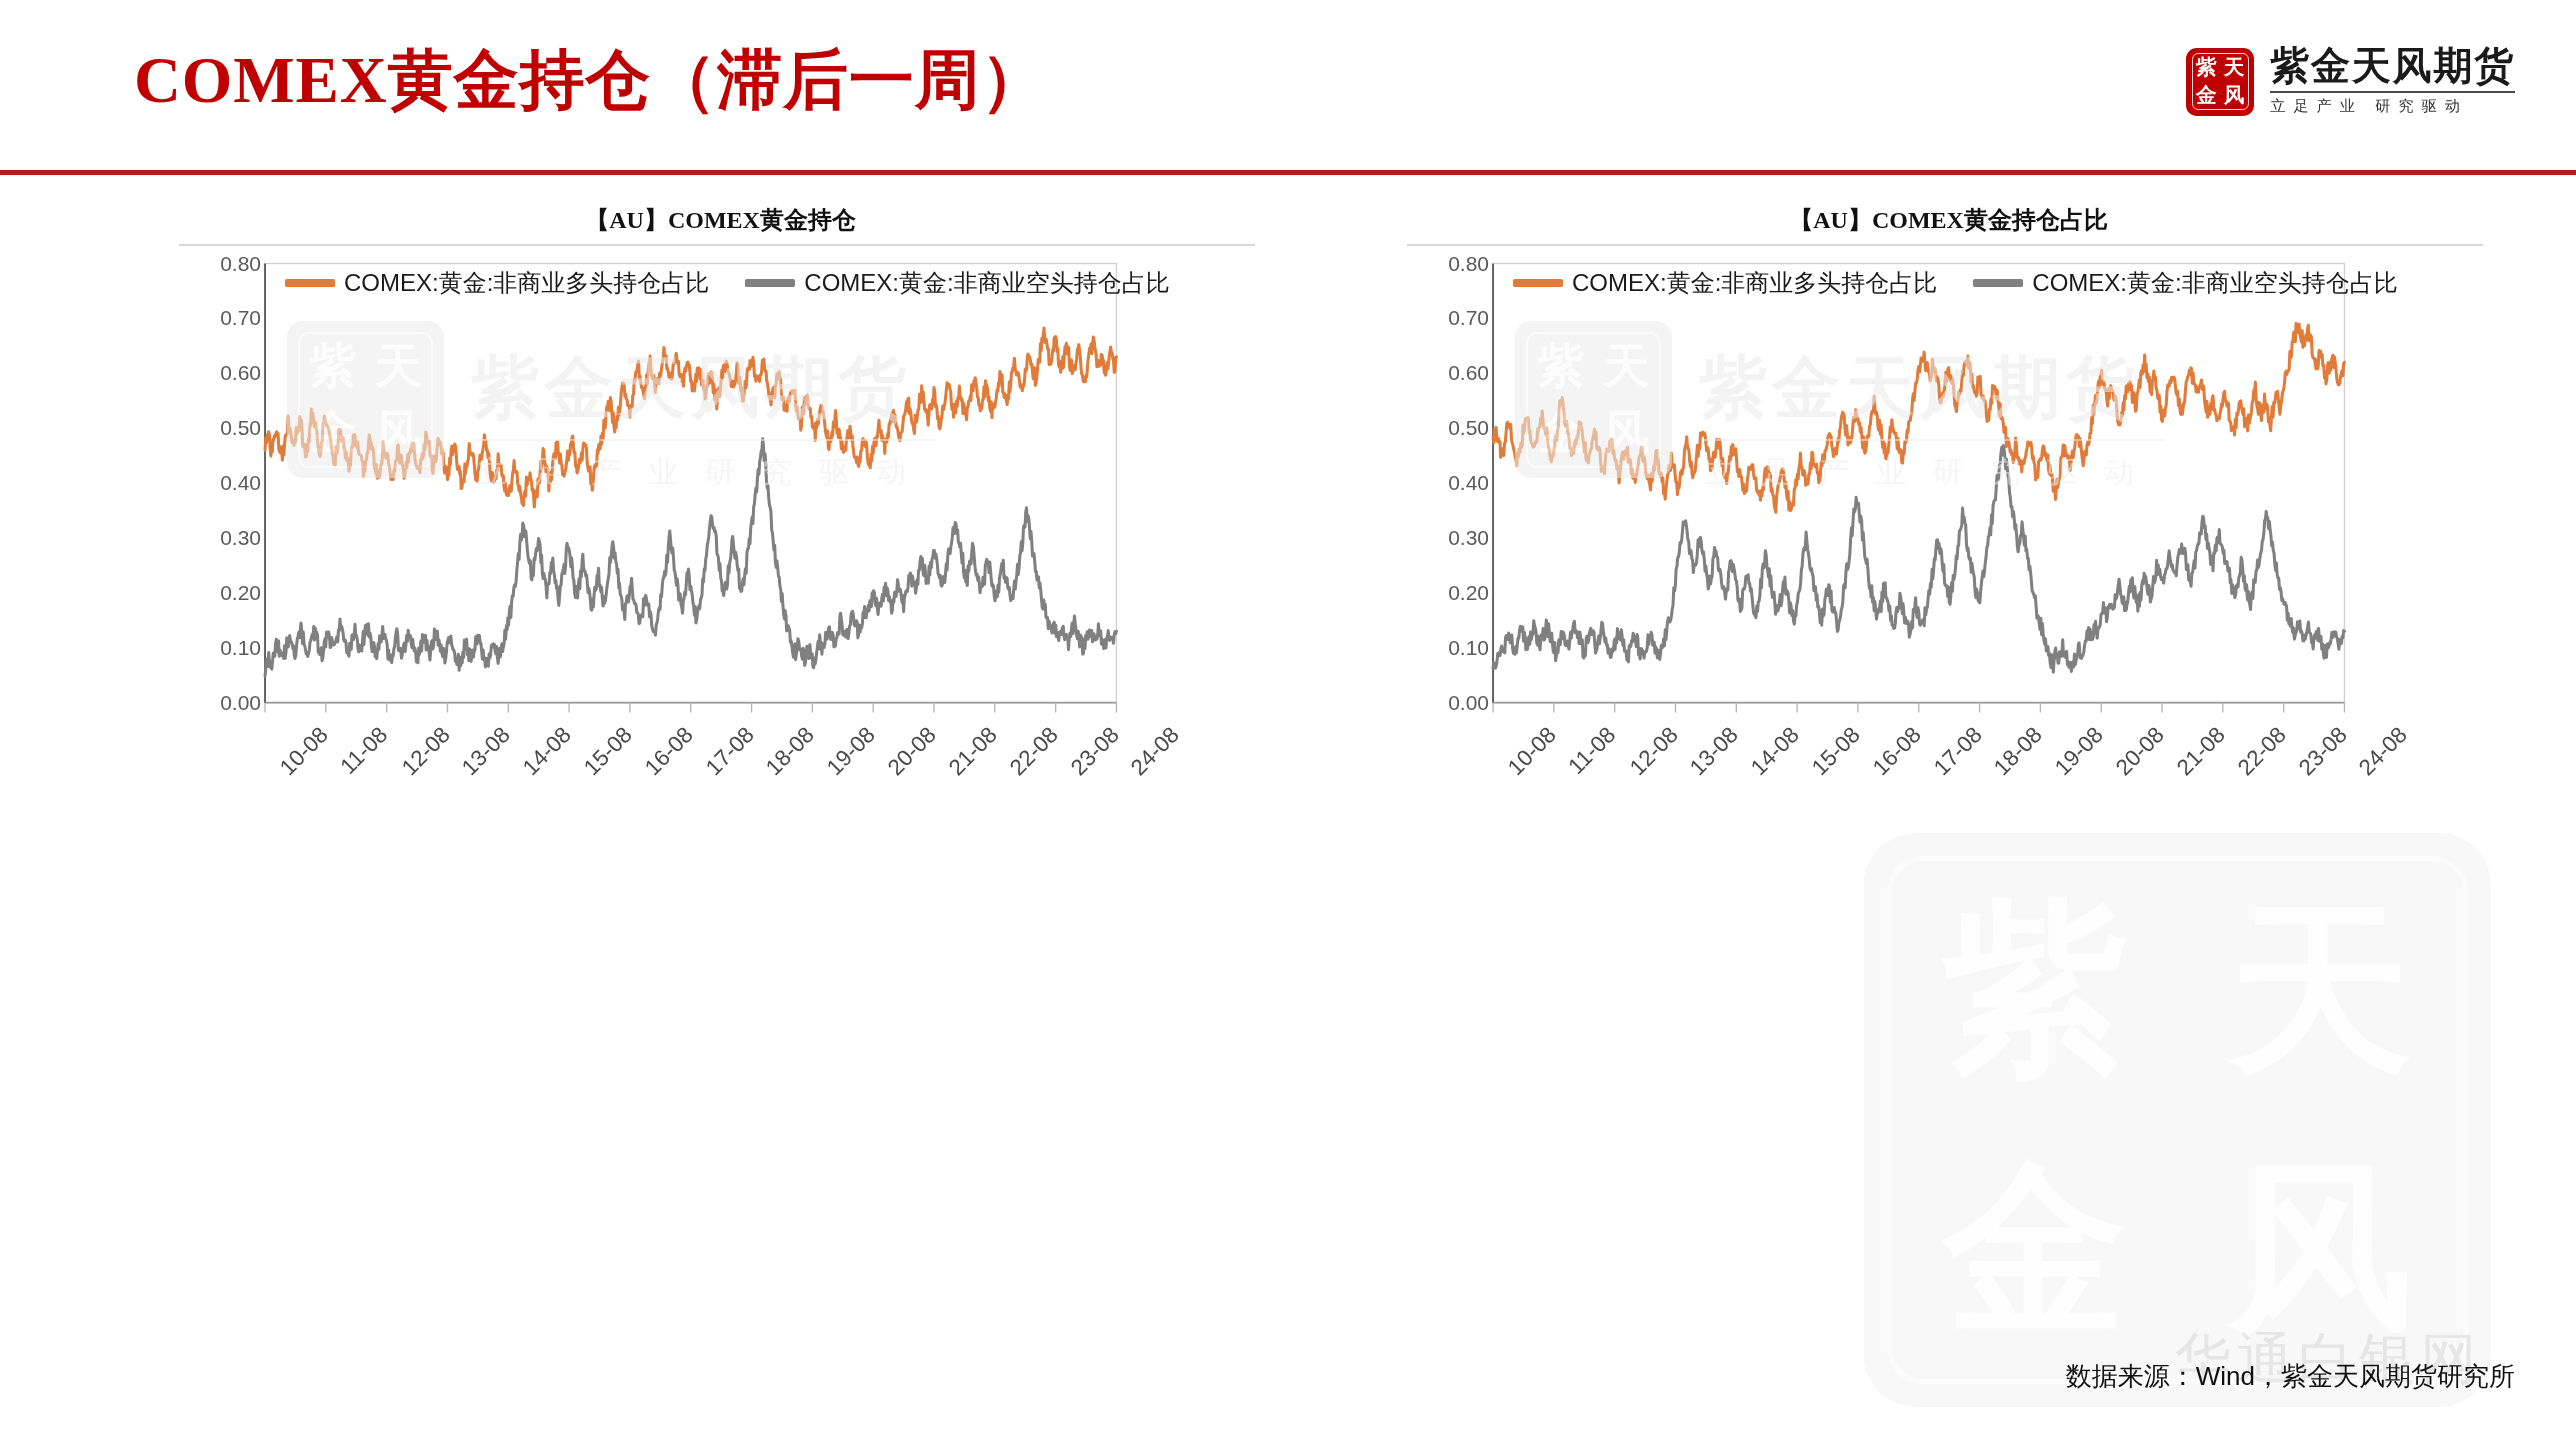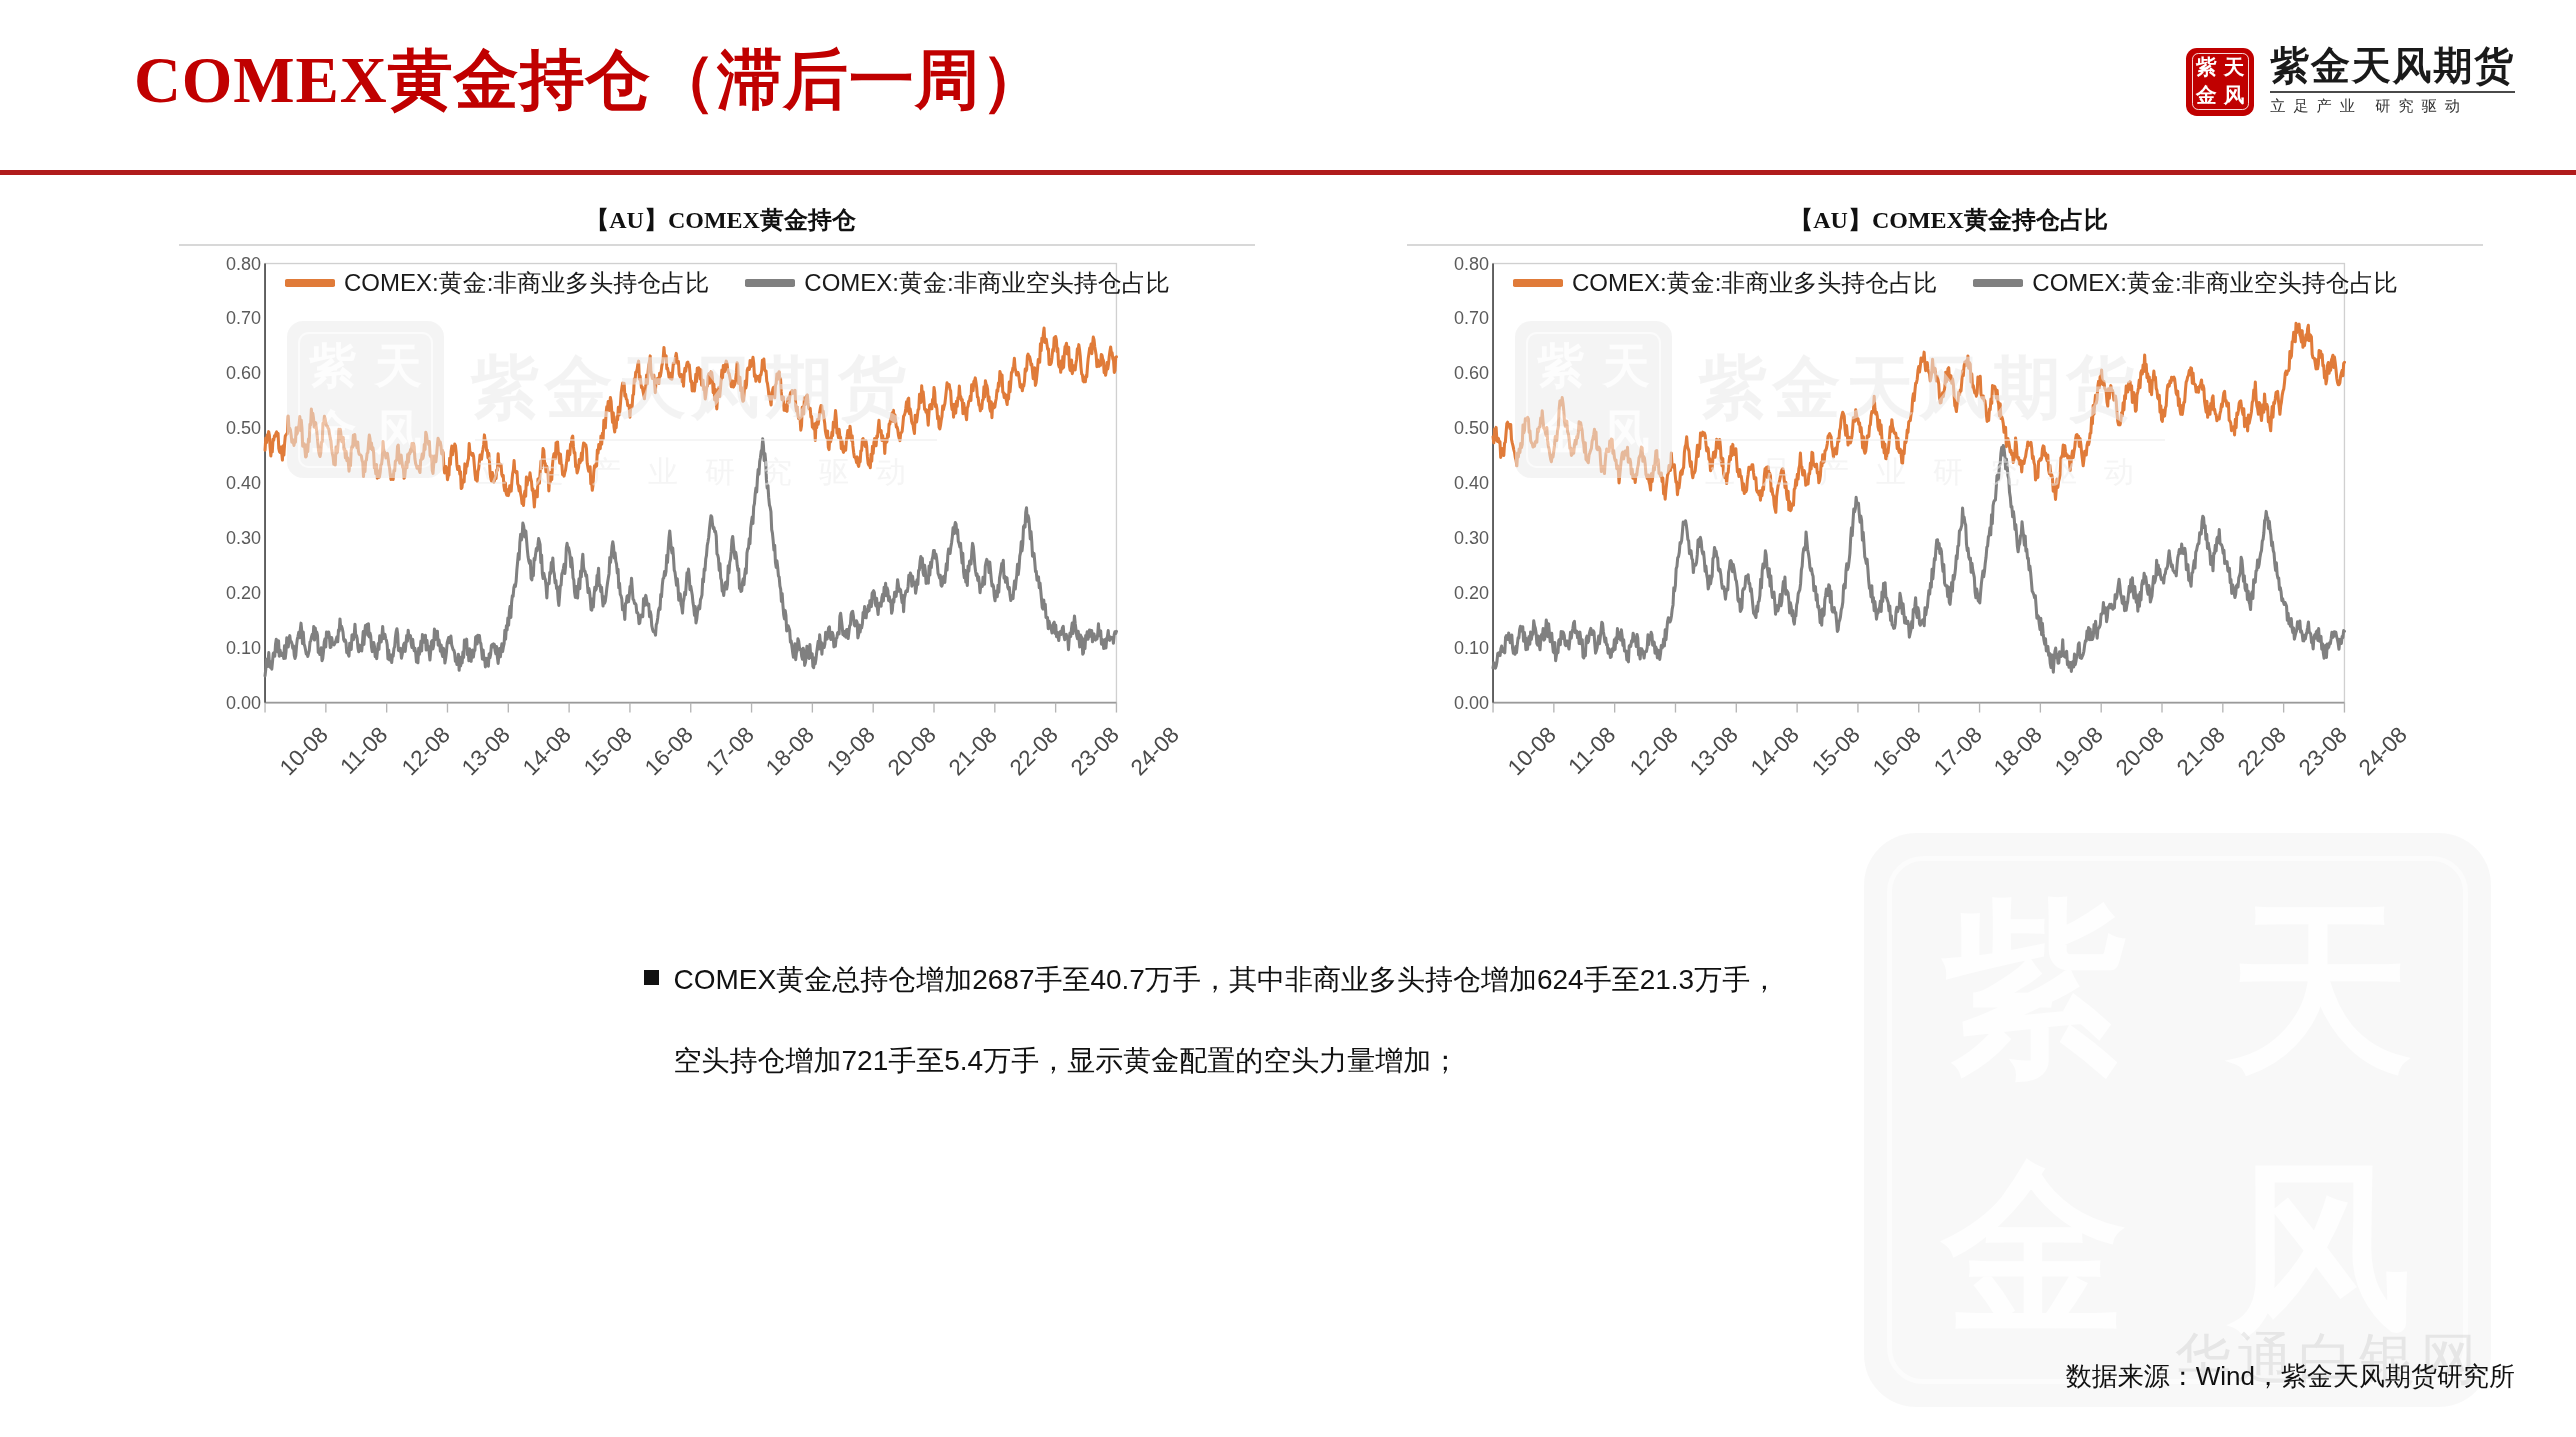--- a/index.html
+++ b/index.html
@@ -91,21 +91,21 @@
   .chart-wm .cw-rule { position:absolute; left:188px; top:127px; width:462px; height:1.8px; background:#ededed; }
   .chart-wm .cw-tag {
     position:absolute; left:190px; top:140px; font-size:30px; color:#ededed;
     letter-spacing:27px; white-space:nowrap;
   }
 
   .plot-svg { position:absolute; left:0; top:0; }
 
   .ytick {
     position:absolute; right:0; width:75px; text-align:right;
-    font-size:18px; color:#5a5a5a; transform:translateY(-50%);
+    font-size:21px; color:#5a5a5a; transform:translateY(-50%);
     font-family:"Liberation Sans", sans-serif;
   }
   .ytick-col { position:absolute; left:0; top:0; width:82px; height:100%; }
 
   .xtick {
     position:absolute; font-size:22.4px; color:#4a4a4a;
     transform:rotate(-45deg); transform-origin:right top; white-space:nowrap;
   }
 
   .legend {
@@ -322,23 +322,16 @@
         <div class="xtick" style="left: 687px; top: 464px;">20-08</div>
         <div class="xtick" style="left: 748px; top: 464px;">21-08</div>
         <div class="xtick" style="left: 809px; top: 464px;">22-08</div>
         <div class="xtick" style="left: 870px; top: 464px;">23-08</div>
         <div class="xtick" style="left: 930px; top: 464px;">24-08</div>
       </div>
   </div>
 </div>
 
 <div class="bullets">
-  <div class="bullet">
-    <span class="bullet-mark"></span>
-    <div class="bullet-body">
-      <span class="ln">COMEX黄金总持仓增加2687手至40.7万手，其中非商业多头持仓增加624手至21.3万手，</span>
-      <span class="ln">空头持仓增加721手至5.4万手，显示黄金配置的空头力量增加；</span>
-    </div>
-  </div>
 </div>
 
 <div class="source">数据来源：Wind，紫金天风期货研究所</div>
 
 
 </body></html>

